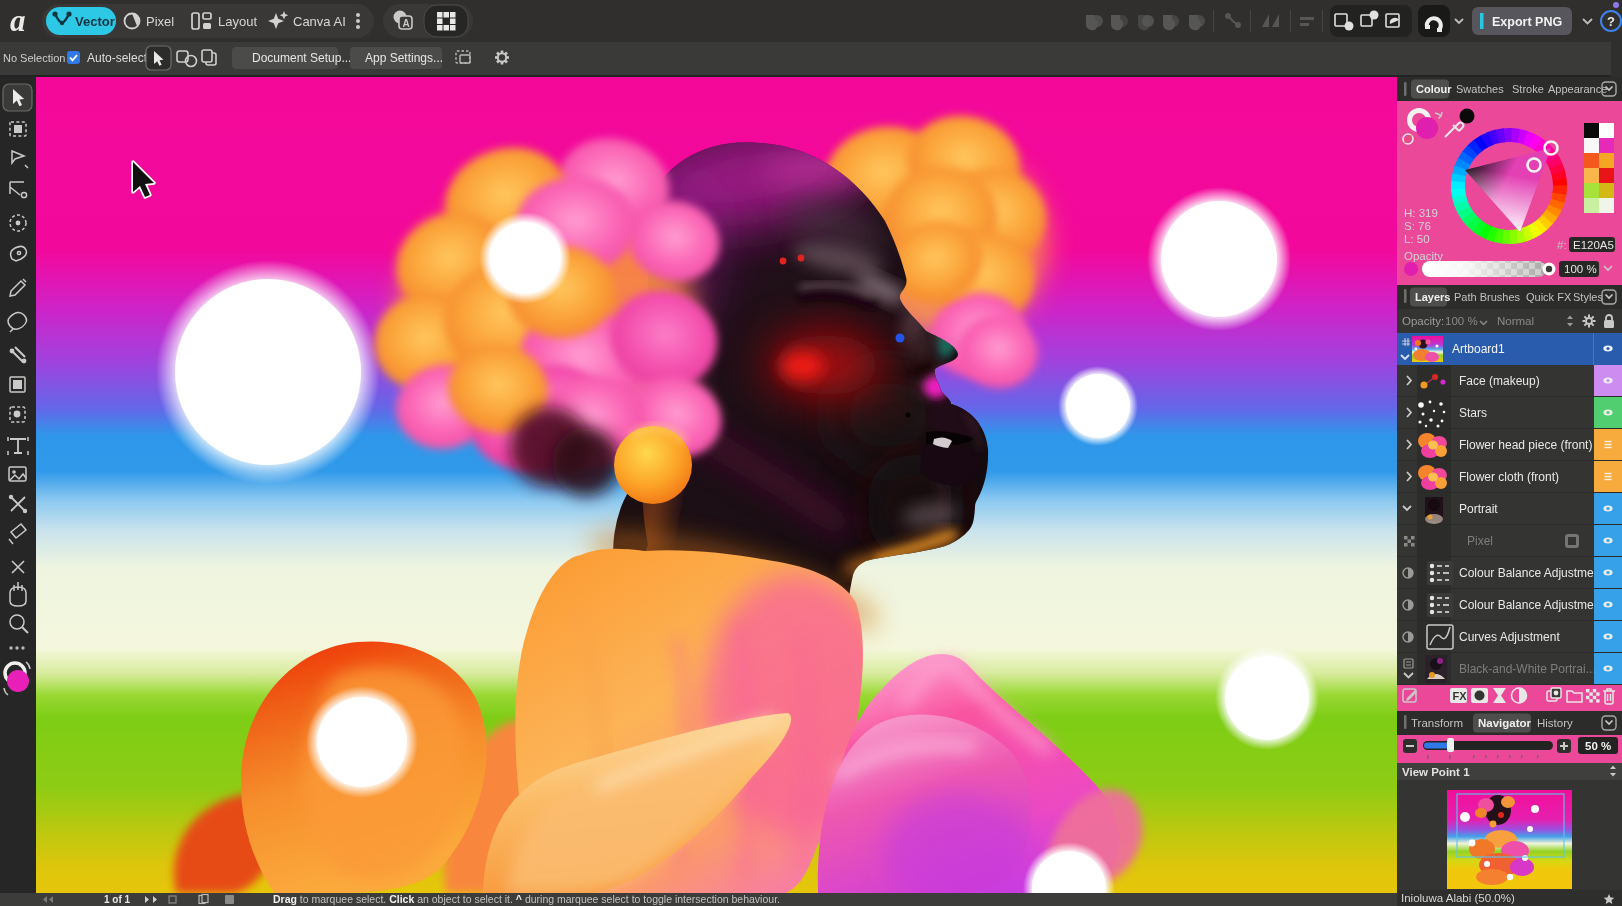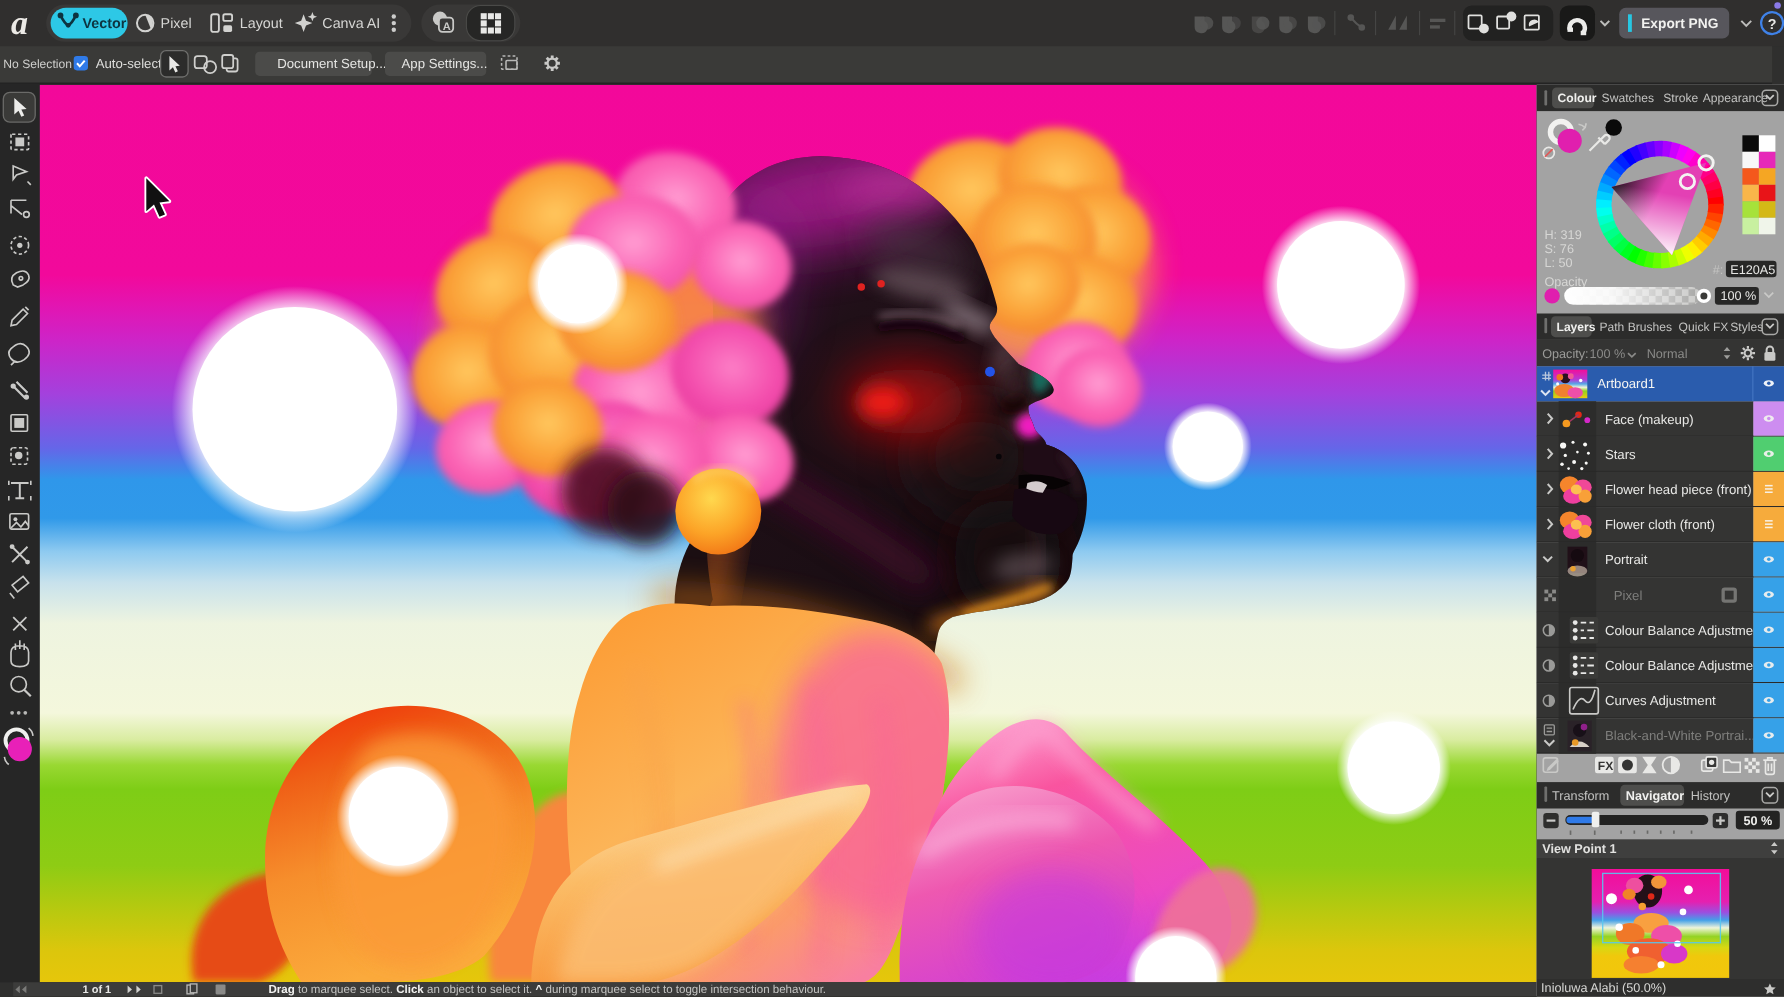--- a/index.html
+++ b/index.html
@@ -8,23 +8,23 @@
   #app { position:relative; width:1622px; height:906px; }
   
   #topbar { position:absolute; left:0; top:0; width:1622px; height:42px; background:#302f2e; }
   
   #bar2 { position:absolute; left:0; top:42px; width:1611px; height:35px; background:#3a3a38; border-bottom:2px solid #232323; }
   
   #tools { position:absolute; left:0; top:77px; width:36px; height:816px; background:#262626; }
   
   #canvas { position:absolute; left:36px; top:77px; width:1361px; height:816px; }
   
-  #status { position:absolute; left:12px; top:893px; width:1400px; height:13px; background:#3c3c3b; color:#b8b8b6; font-size:10px; }
+  #status { position:absolute; left:0; top:893px; width:1400px; height:13px; background:#3c3c3b; color:#b8b8b6; font-size:10px;padding-left:41px; }
   
-  #rpanel { position:absolute; left:1397px; top:77px; width:225px; height:829px; background:#a3a3a3; }
+  #rpanel { position:absolute; left:1397px; top:77px; width:225px; height:829px; background:#ec4899; }
 </style>
 </head>
 <body>
 <div id="app">
   <div id="topbar">
     <svg width="1622" height="42" viewBox="0 0 1622 42">
 
       <text x="10" y="31" font-size="31" font-style="italic" font-weight="bold" fill="#eceae6" font-family="Liberation Serif,serif">a</text>
 
       <rect x="42" y="4" width="332" height="34" rx="17" fill="#393837"></rect>

